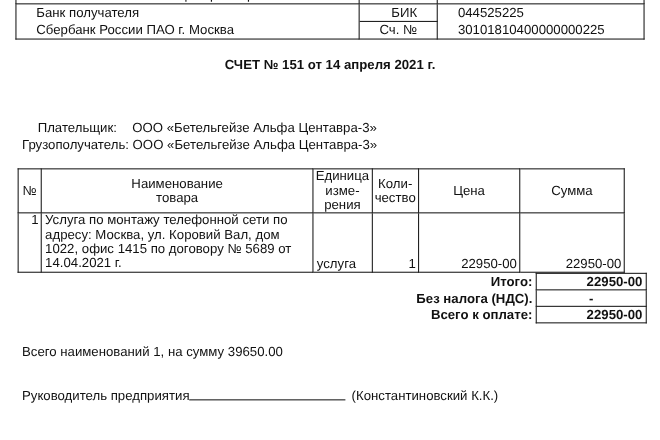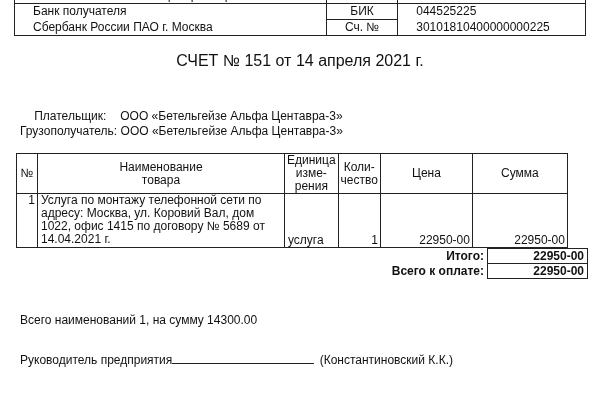--- a/index.html
+++ b/index.html
@@ -6,22 +6,22 @@
   body {
     width: 600px; height: 400px; overflow: hidden; background: #ffffff;
     font-family: "Liberation Sans", sans-serif; color: #111; position: relative;
   }
   .abs { position: absolute; text-align: center; }
   
   .bank { position: absolute; left: 14px; top: -13px; width: 572px; border-collapse: collapse; font-size: 12px; }
   .bank td { border: 1.5px solid #222; padding: 0 18px; height: 15px; line-height: 15px; white-space: nowrap; vertical-align: middle; }
   .bank td.noborder-b { border-bottom: none; }
   .bank td.noborder-t { border-top: none; }
-  .bank td.mid { text-align: center; }
-  .title { left: 0; width: 600px; top: 52px; text-align: center; font-size: 16px; font-weight: normal; }
+  .bank td.mid { text-align: right; }
+  .title { left: 0; width: 600px; top: 52px; text-align: center; font-size: 12px; font-weight: bold; }
   .parties { left: 20px; top: 109px; font-size: 12px; line-height: 15px; }
   .parties .lbl { display: inline-block; width: 100px; }
   .parties .lbl2 { display: inline-block; }
   
   .items { position: absolute; left: 16px; top: 153px; border-collapse: collapse; font-size: 12px; }
   .items th, .items td { border: 1.5px solid #222; padding: 0 2px; }
   .items th { font-weight: normal; text-align: center; height: 38px; line-height: 13px; }
   .items td { vertical-align: bottom; line-height: 13px; height: 53px; }
   .c-no { width: 21px; }
   .c-name { width: 247px; }
@@ -122,26 +122,30 @@
 </tbody>
   </table>
 
 <table class="totals">
   <tbody>
       <tr>
     <td class="lbl">Итого:</td>
     <td class="val">22950-00</td>
   </tr>
   <tr>
+    <td class="lbl">Без налога (НДС).</td>
+    <td class="val center">-</td>
+  </tr>
+  <tr>
     <td class="lbl">Всего к оплате:</td>
     <td class="val">22950-00</td>
   </tr>
 </tbody>
   </table>
 
 <div class="abs summary">
-  <div>Всего наименований 1, на сумму 14300.00</div>
+  <div>Всего наименований 1, на сумму 39650.00</div>
 </div>
 
 <div class="abs sign">
   <span>Руководитель предприятия</span><span class="line"></span>
   <span>(Константиновский К.К.)</span>
 </div>
 
 </body></html>

